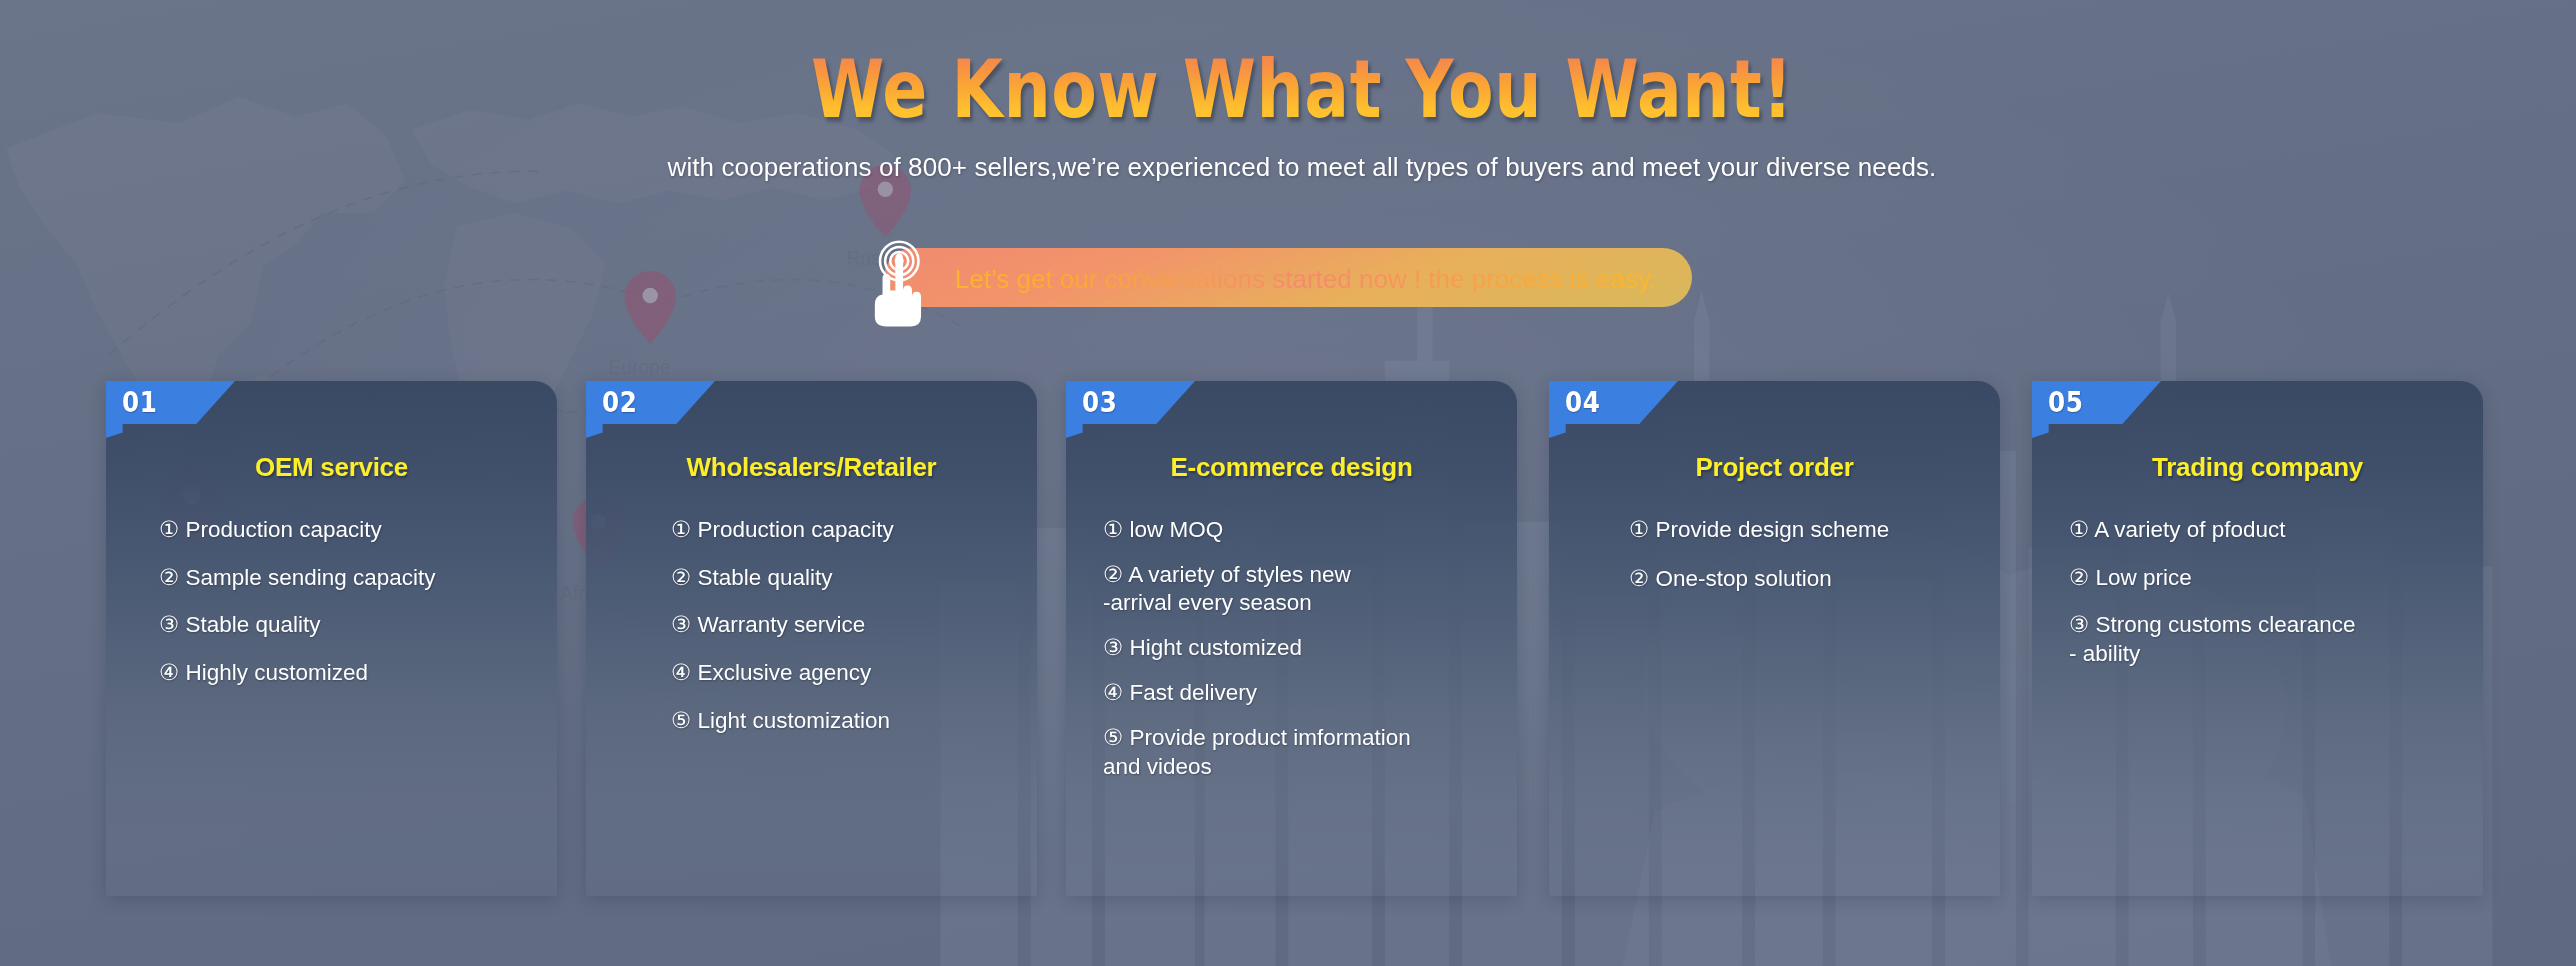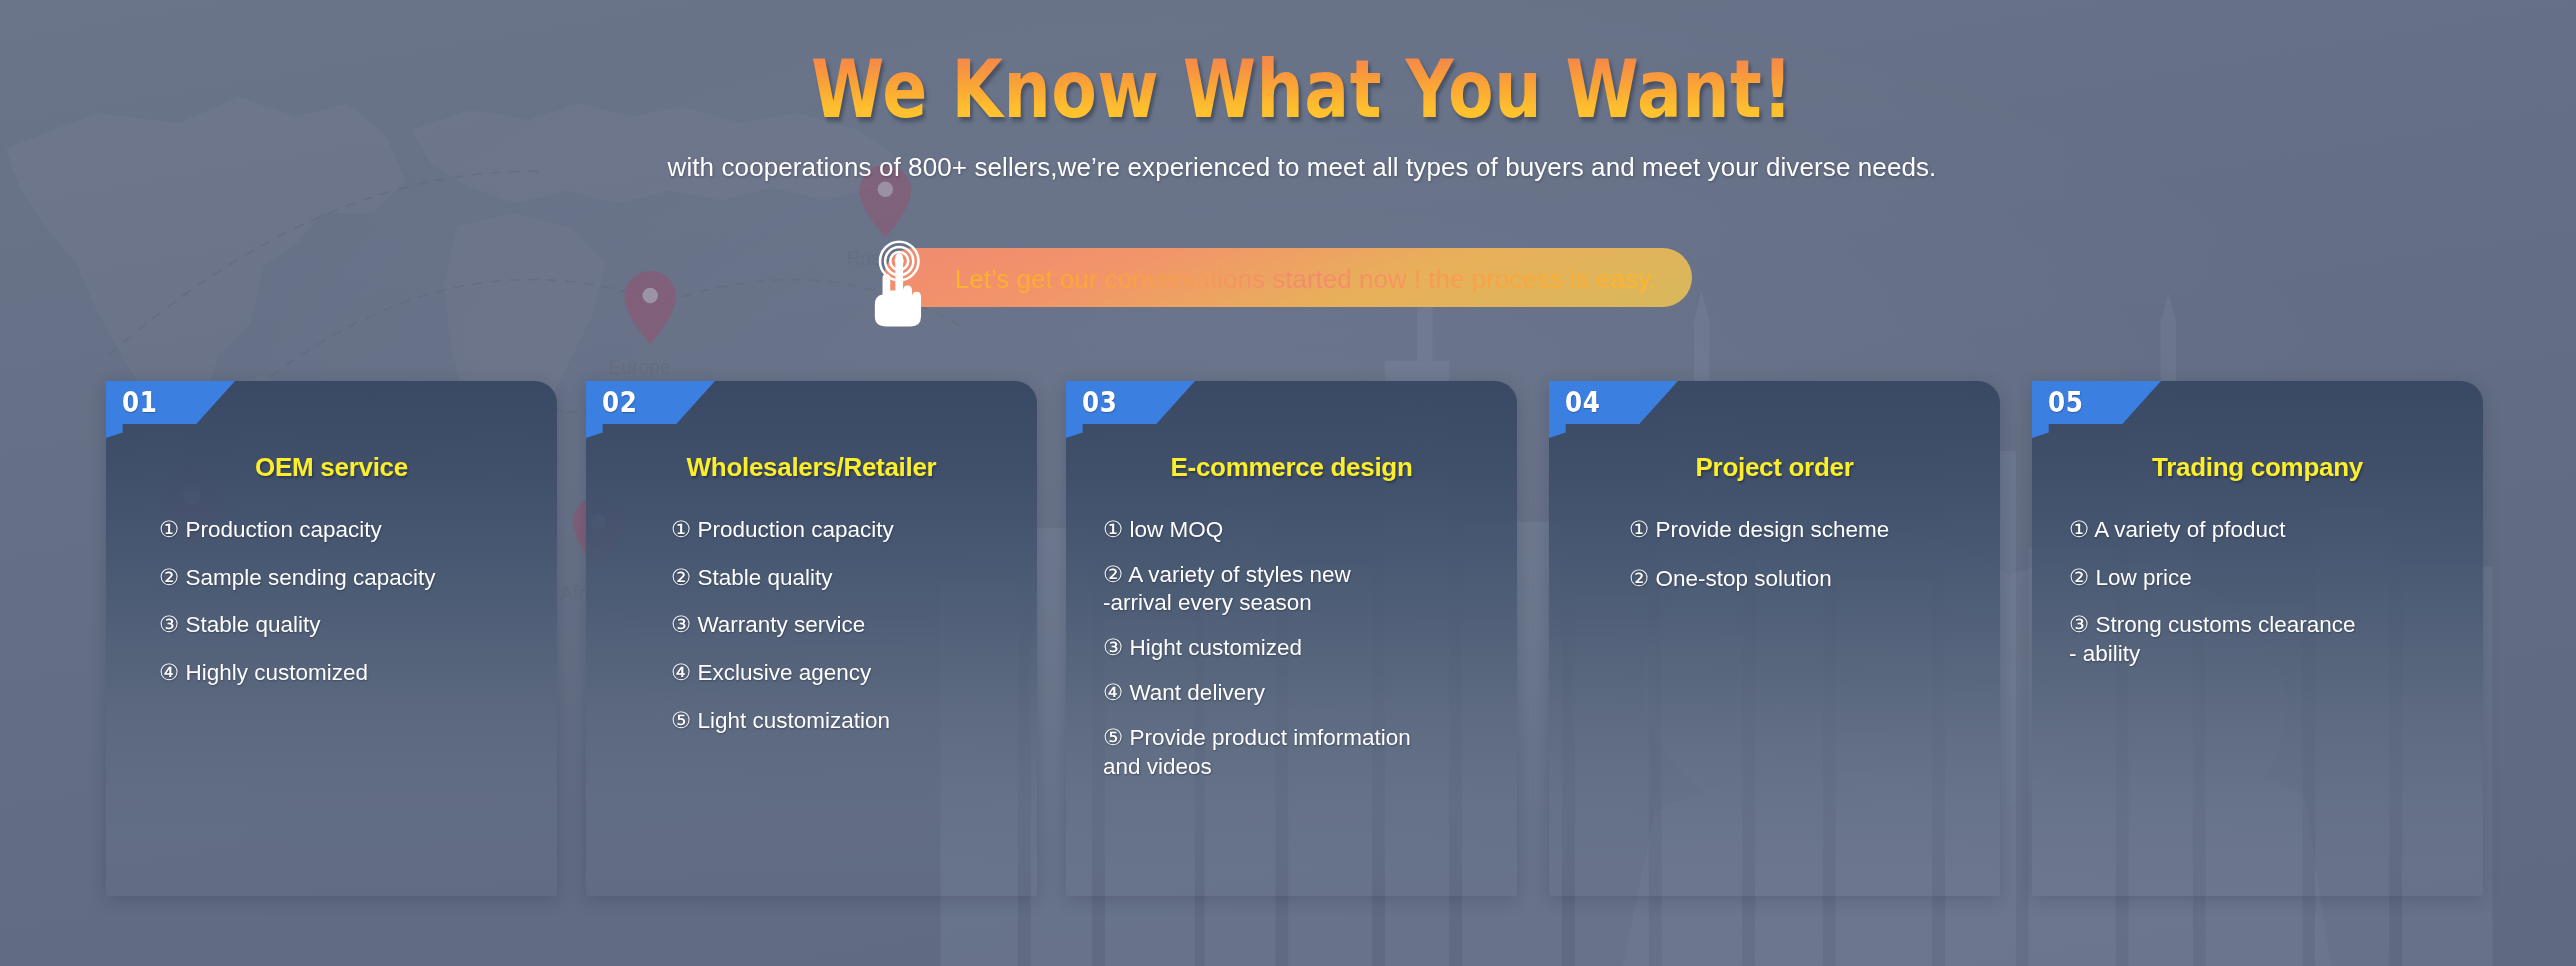--- a/index.html
+++ b/index.html
@@ -350,21 +350,21 @@
     <div class="card-body"></div>
     <div class="ribbon"></div>
     <div class="ribbon-tab"></div>
     <div class="ribbon-num">03</div>
     <div class="card-title">E-commerce design</div>
     <ul class="card-list">
       <li>① low MOQ</li>
       <li>② A variety of styles new
     -arrival every season</li>
       <li>③ Hight customized</li>
-      <li>④ Want delivery</li>
+      <li>④ Fast delivery</li>
       <li>⑤ Provide product imformation
     and videos</li>
     </ul>
   </div>
 
   <div class="card card-4" style="left:1549px;">
     <div class="card-body"></div>
     <div class="ribbon"></div>
     <div class="ribbon-tab"></div>
     <div class="ribbon-num">04</div>

